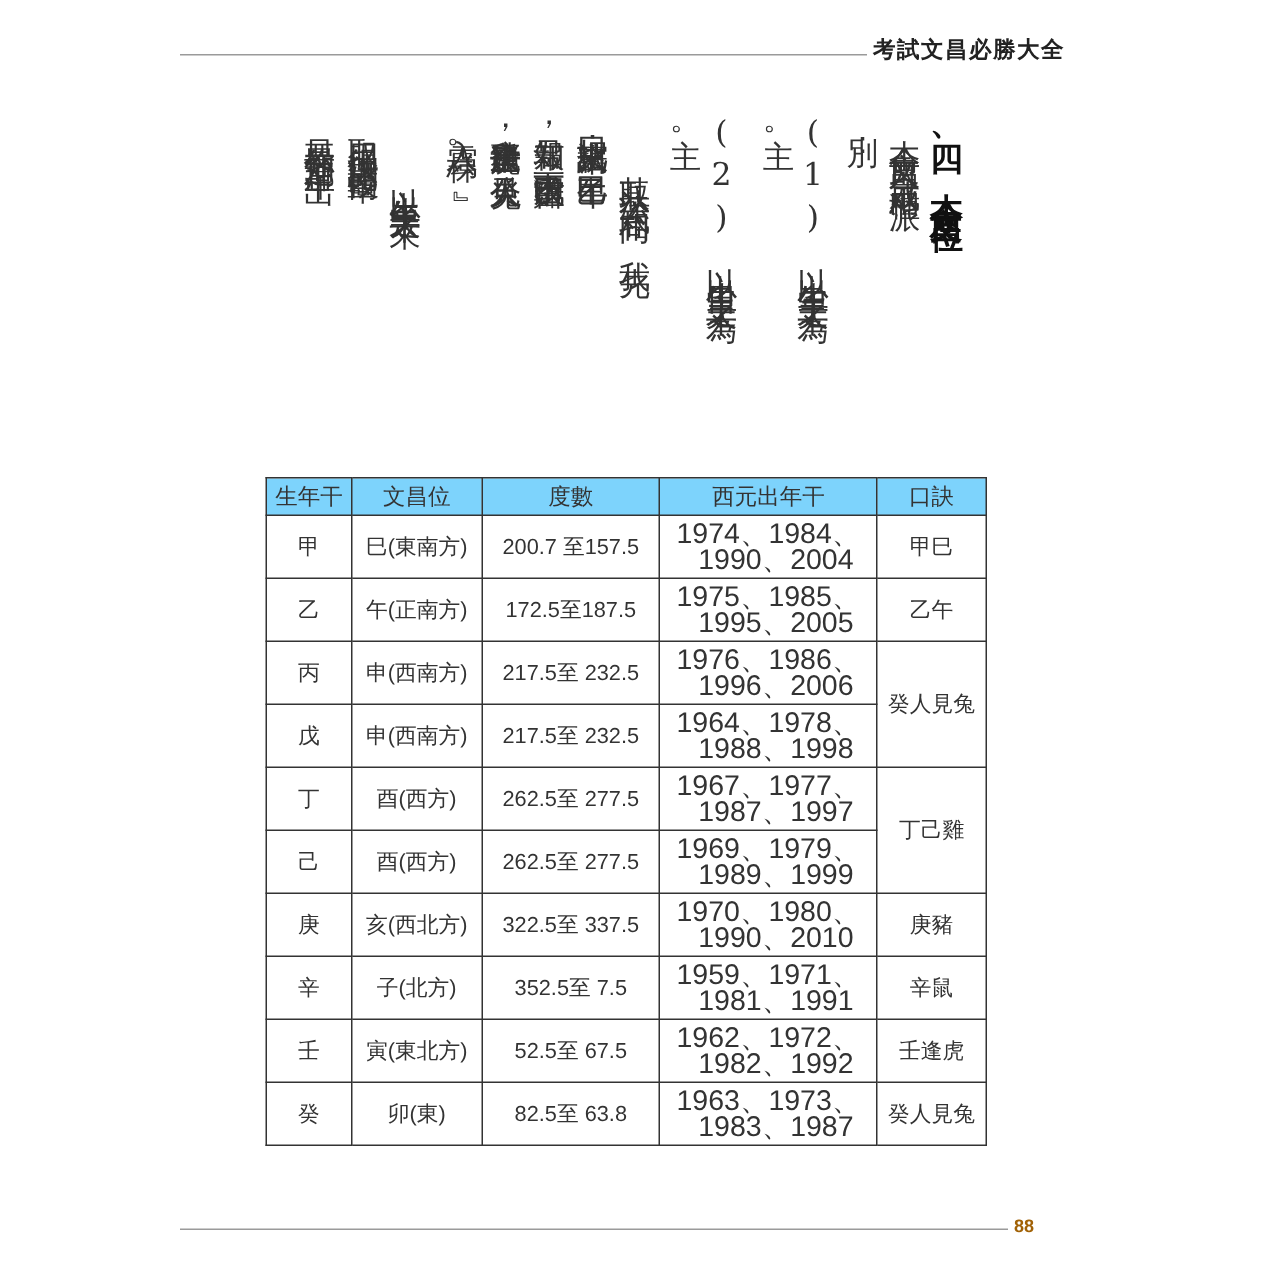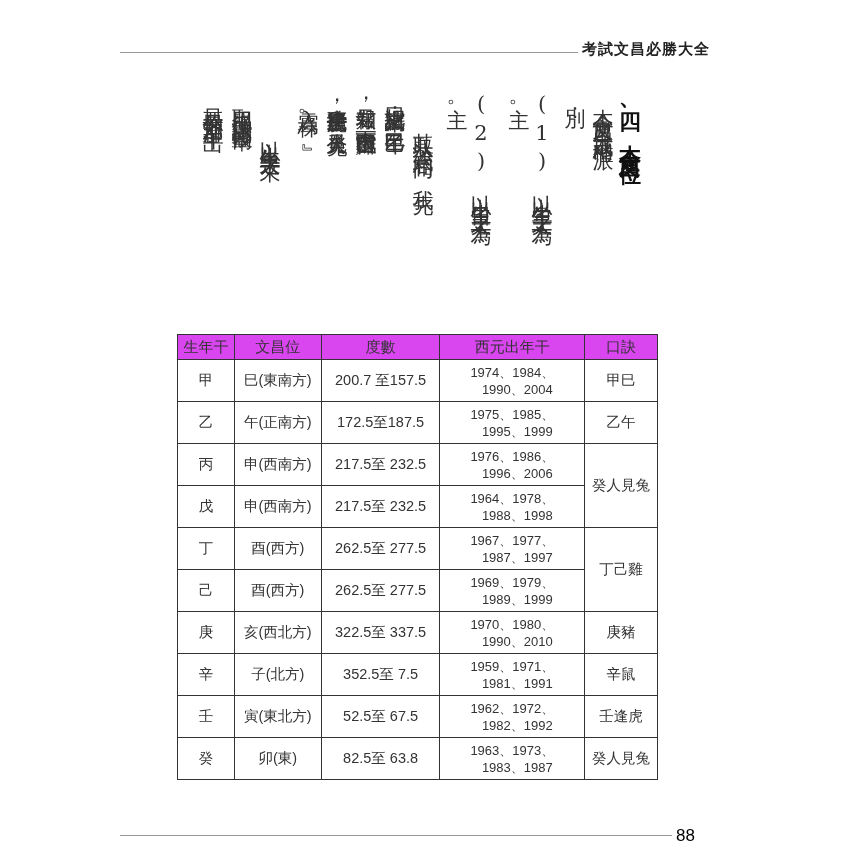--- a/index.html
+++ b/index.html
@@ -1,41 +1,41 @@
 <!DOCTYPE html>
 <html><head>
 <meta charset="utf-8">
 <style>
   html, body { margin: 0; padding: 0; background: #ffffff; }
   body { width: 850px; height: 850px; position: relative; overflow: hidden;
          font-family: "DejaVu Sans", "Liberation Sans", sans-serif; color: #222; }
-  .page { position: absolute; left: 0; top: 16px; width: 850px; height: 612px; }
+  .page { position: absolute; left: 0; top: 0; width: 850px; height: 612px; }
 
   .header-rule { position: absolute; left: 120px; top: 36px; width: 458px; height: 1px; background: #9a9a9a; }
   .book-title { position: absolute; left: 582px; top: 24px; font-family: "DejaVu Serif", "Liberation Serif", serif;
                 font-size: 15px; font-weight: bold; letter-spacing: 1px; color: #222; white-space: nowrap; }
 
   .vcol { position: absolute; top: 76px; writing-mode: vertical-rl; text-orientation: upright;
           font-family: "DejaVu Serif", "Liberation Serif", serif; font-size: 21px; letter-spacing: 4.5px;
           color: #333; line-height: 1; white-space: nowrap; }
   .vcol.heading { font-family: "DejaVu Sans", "Liberation Sans", sans-serif; font-weight: bold; color: #111; font-size: 22px; }
 
   table.stem-table { position: absolute; left: 177px; top: 318px; width: 481px; border-collapse: collapse;
                      font-family: "Liberation Sans", "DejaVu Sans", sans-serif; font-size: 14.5px; color: #333; }
   table.stem-table th, table.stem-table td { border: 1.5px solid #333; text-align: center; padding: 0; }
-  table.stem-table th { background: #d946ef; height: 24px; font-weight: normal; font-size: 15px; color: #333; }
+  table.stem-table th { background: #7dd3fc; height: 24px; font-weight: normal; font-size: 15px; color: #333; }
   table.stem-table td { height: 41px; }
-  td.years { font-size: 13px; line-height: 17px; }
+  td.years { font-size: 19px; line-height: 17px; }
   td.years span { display: block; }
   td.years span.l2 { padding-left: 10px; }
   col.c1 { width: 57px; } col.c2 { width: 87px; } col.c3 { width: 119px; } col.c4 { width: 145px; } col.c5 { width: 73px; }
 
   .footer-rule { position: absolute; left: 120px; top: 819px; width: 552px; height: 1px; background: #9a9a9a; }
   .page-number { position: absolute; left: 676px; top: 810px; font-family: "Liberation Sans", sans-serif;
-                 font-size: 17px; color: #000000; }
+                 font-size: 12px; color: #a16207; font-weight: bold; }
 </style>
 </head>
 <body>
 
 <div class="page">
   <div class="header-rule"></div>
   <div class="book-title">考試文昌必勝大全</div>
 
   <div class="vcol heading" style="left:619px; top:80px;">四、本命文昌位</div>
   <div class="vcol" style="left:592px;">本命文昌可分成兩種派</div>
@@ -80,21 +80,21 @@
             <span class="l2">1990、2004</span>
           </td>
         <td>甲巳</td>
       </tr>
       <tr>
         <td>乙</td>
         <td>午(正南方)</td>
         <td>172.5至187.5</td>
         <td class="years">
             <span>1975、1985、</span>
-            <span class="l2">1995、1999</span>
+            <span class="l2">1995、2005</span>
           </td>
         <td>乙午</td>
       </tr>
       <tr>
         <td>丙</td>
         <td>申(西南方)</td>
         <td>217.5至 232.5</td>
         <td class="years">
             <span>1976、1986、</span>
             <span class="l2">1996、2006</span>

